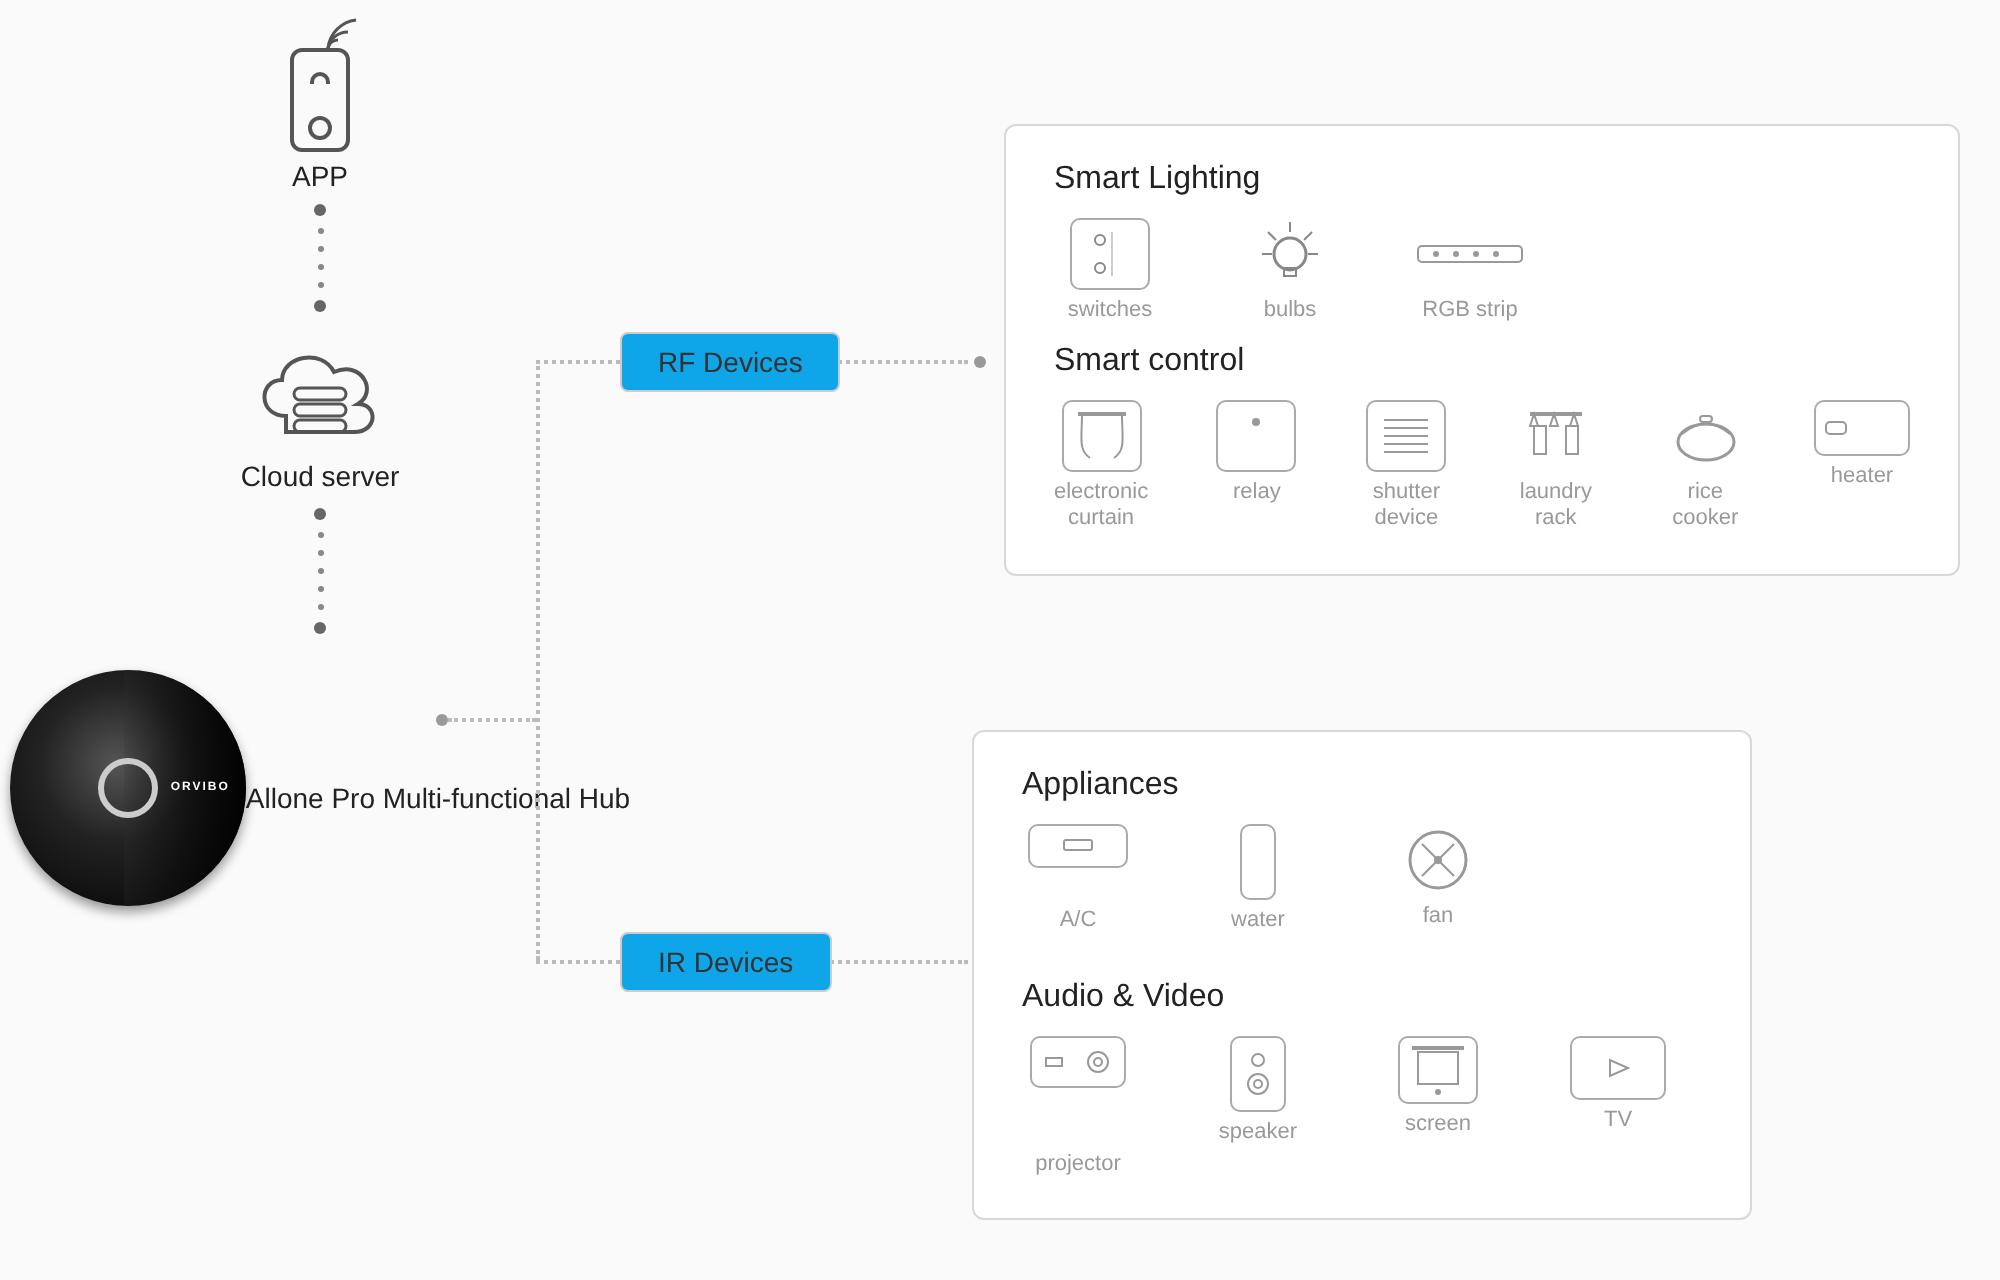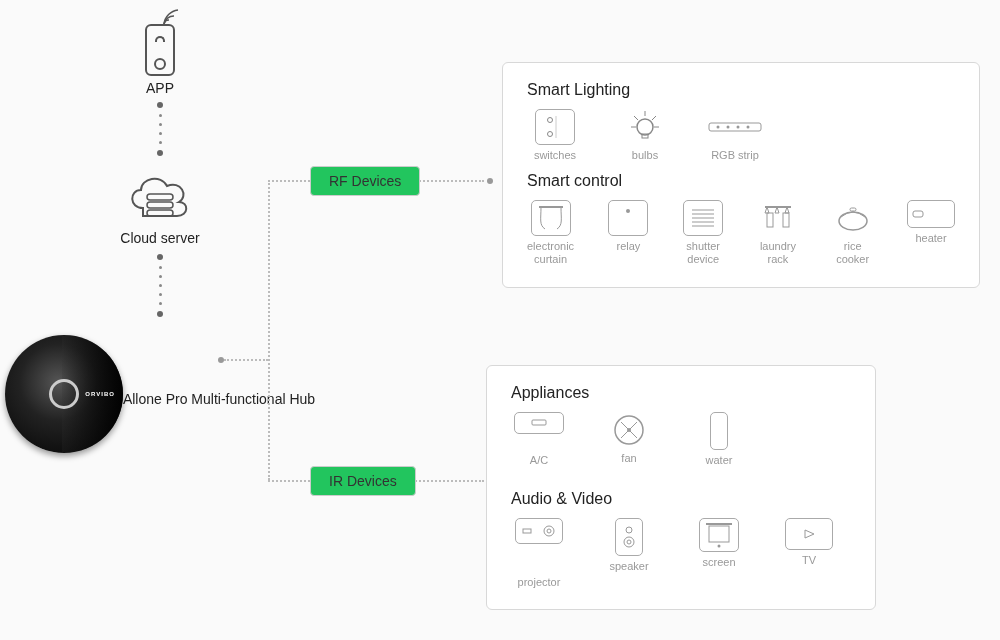--- a/index.html
+++ b/index.html
@@ -57,21 +57,21 @@
 
   
   .hline { position:absolute; height:1px; border-top:2px dotted #bbb; }
   .hdot { position:absolute; width:6px; height:6px; background:#999; border-radius:50%; transform:translate(-50%,-50%); }
   .vline-conn { position:absolute; width:1px; border-left:2px dotted #bbb; }
 
   
   .device-tag {
     position:absolute;
     border:1px solid #ccc; border-radius:4px;
-    background:#22c55e;
+    background:#0ea5e9;
     padding:6px 18px;
     font-size:14px; color:#333;
   }
 
   
   .panel {
     position:absolute;
     border:1px solid #d8d8d8;
     border-radius:6px;
     background:#fff;
@@ -278,38 +278,38 @@
   <div class="row-items">
     <div class="item">
       <div class="icon-box" style="width:50px;height:22px">
         <svg width="42" height="14" viewBox="0 0 42 14">
             <rect x="14" y="4" width="14" height="5" rx="1" fill="none" stroke="#999"></rect>
           </svg>
       </div>
       <div class="small-label" style="margin-top:16px">A/C</div>
     </div>
     <div class="item">
+      <div class="icon-box" style="width:18px;height:38px"></div>
+      <div class="small-label">water</div>
+    </div>
+    <div class="item">
       <div class="icon-box icon-noborder">
         <svg width="34" height="34" viewBox="0 0 34 34">
             <circle cx="17" cy="17" r="14" fill="none" stroke="#999" stroke-width="1.5"></circle>
             <g stroke="#999" fill="none">
               <path d="M17 17 L9 9"></path>
               <path d="M17 17 L25 9"></path>
               <path d="M17 17 L9 25"></path>
               <path d="M17 17 L25 25"></path>
             </g>
             <circle cx="17" cy="17" r="2" fill="#999"></circle>
           </svg>
       </div>
       <div class="small-label">fan</div>
     </div>
-    <div class="item">
-      <div class="icon-box" style="width:18px;height:38px"></div>
-      <div class="small-label">water</div>
-    </div>
   </div>
 
   <div class="section-title" style="margin-top:23px">Audio &amp; Video</div>
   <div class="row-items">
     <div class="item">
       <div class="icon-box" style="width:48px;height:26px">
         <svg width="40" height="18" viewBox="0 0 40 18">
             <circle cx="30" cy="9" r="5" fill="none" stroke="#999"></circle>
             <circle cx="30" cy="9" r="2" fill="none" stroke="#999"></circle>
             <rect x="4" y="7" width="8" height="4" fill="none" stroke="#999"></rect>

